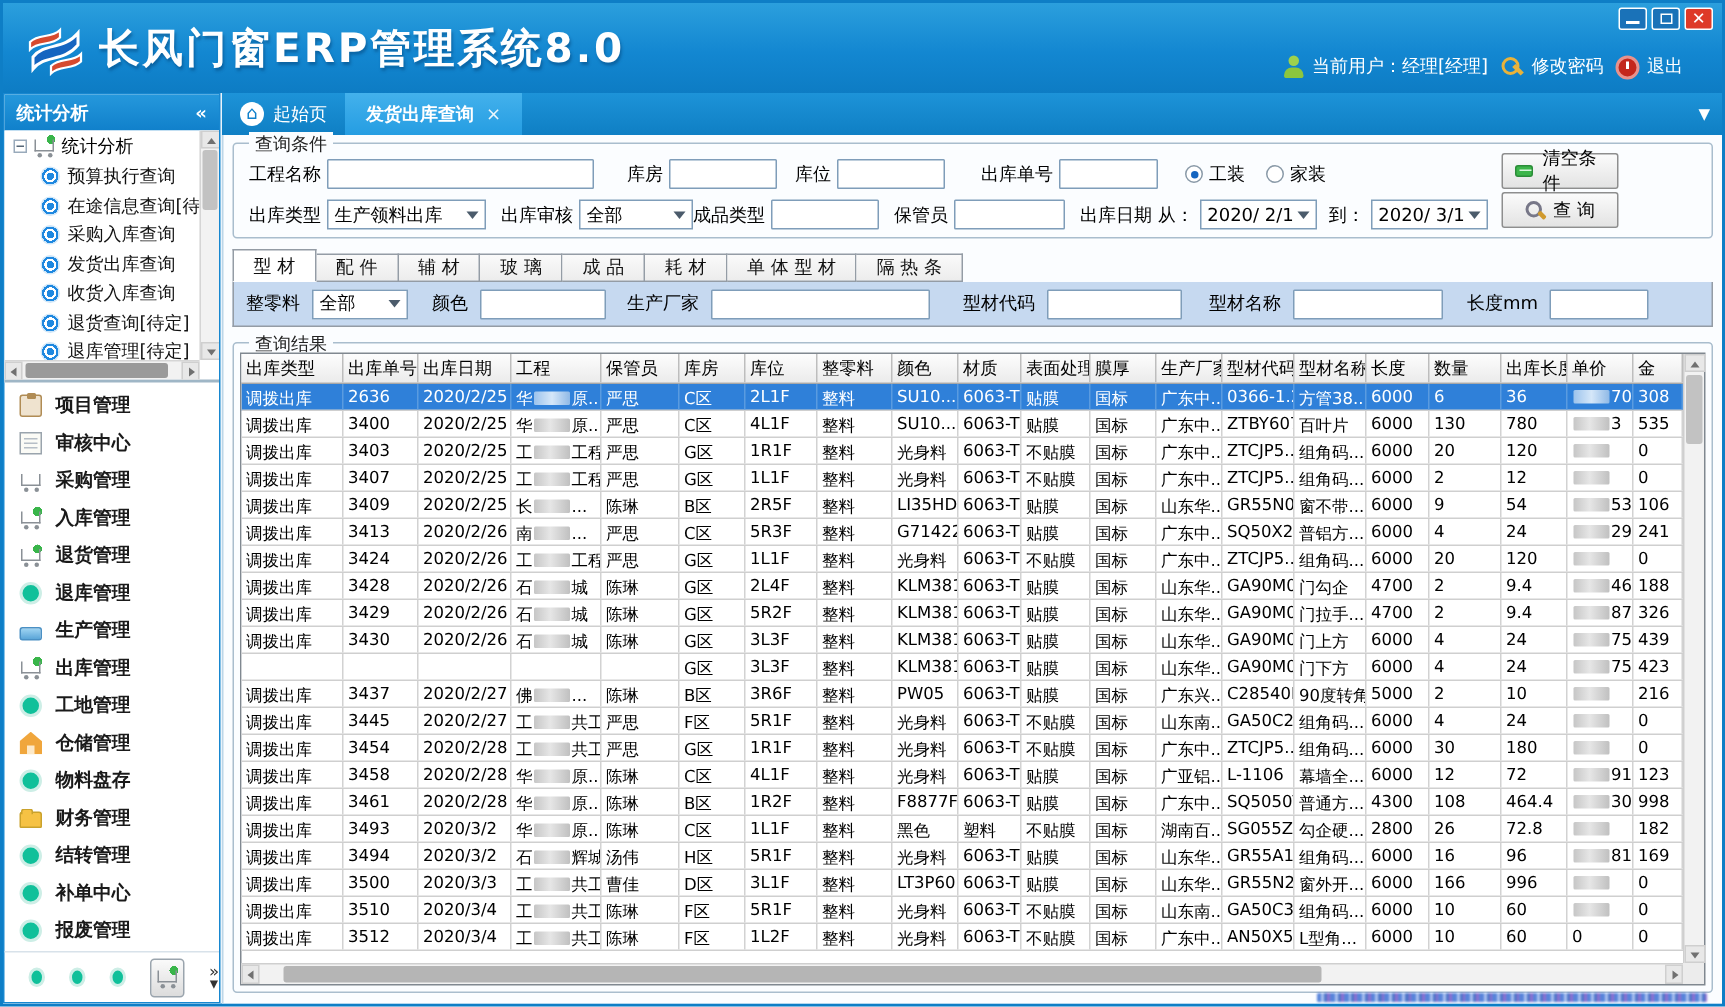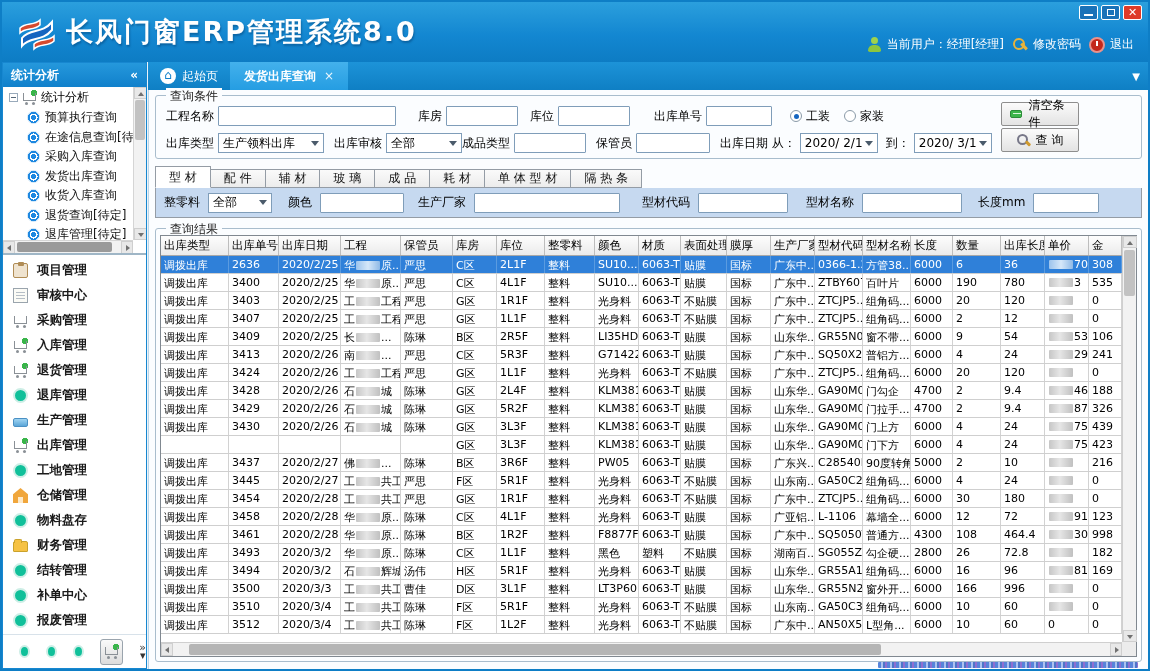--- a/index.html
+++ b/index.html
@@ -9,21 +9,21 @@
   
   .titlebar{position:absolute;left:0;top:0;width:1146px;height:60px;background:linear-gradient(180deg,#2b9fdd 0%,#1387d1 55%,#0d7cc4 100%)}
   .logo{position:absolute;left:10px;top:6px;width:48px;height:48px}
   .app-title{position:absolute;left:64px;top:12px;color:#fff;font-size:27px;font-weight:bold;letter-spacing:2px;text-shadow:1px 2px 2px rgba(0,60,110,.45)}
   .winbtns{position:absolute;right:6px;top:3px;display:flex;gap:3px}
   .wbtn{width:19px;height:15px;border:1px solid #fff;border-radius:2px;background:#1a72b8;position:relative;cursor:pointer}
   .wbtn.close{background:#de3a28}
   .wbtn .bar{position:absolute;left:4px;bottom:3px;width:9px;height:2px;background:#fff}
   .wbtn .box{position:absolute;left:5px;top:3px;width:8px;height:7px;border:1.5px solid #fff}
   .wbtn .x{position:absolute;left:0;top:0;width:100%;height:100%;color:#fff;font-size:11px;font-weight:bold;text-align:center;line-height:13px}
-  .userbar{position:absolute;right:14px;top:34px;display:flex;align-items:center;gap:8px;color:#fff;font-size:12px}
+  .userbar{position:absolute;right:26px;top:34px;display:flex;align-items:center;gap:8px;color:#fff;font-size:12px}
   .userbar .grp{display:flex;align-items:center;gap:5px;cursor:pointer}
   .ppl{width:15px;height:15px;position:relative}
   .ppl:before{content:"";position:absolute;left:4px;top:0;width:7px;height:7px;border-radius:50%;background:#9ed24d}
   .ppl:after{content:"";position:absolute;left:1px;bottom:0;width:13px;height:7px;border-radius:6px 6px 2px 2px;background:#8cc63e}
   .key{width:16px;height:16px;position:relative}
   .key:before{content:"";position:absolute;left:1px;top:1px;width:8px;height:8px;border:2.5px solid #e8b33a;border-radius:50%}
   .key:after{content:"";position:absolute;left:8px;top:8px;width:8px;height:3px;background:#e8b33a;transform:rotate(45deg)}
   .pwr{width:16px;height:16px;border-radius:50%;background:#c3271c;border:2px solid #e8928c;position:relative}
   .pwr:before{content:"";position:absolute;left:5px;top:2px;width:2px;height:5px;background:#fff}
 
@@ -450,21 +450,21 @@
               <div class="gc" style="width:48px">4L1F</div>
               <div class="gc" style="width:50px">整料</div>
               <div class="gc" style="width:44px">SU10...</div>
               <div class="gc" style="width:42px">6063-T5</div>
               <div class="gc" style="width:46px">贴膜</div>
               <div class="gc" style="width:44px">国标</div>
               <div class="gc" style="width:44px">广东中...</div>
               <div class="gc" style="width:48px">ZTBY607</div>
               <div class="gc" style="width:48px">百叶片</div>
               <div class="gc" style="width:42px">6000</div>
-              <div class="gc" style="width:48px">190</div>
+              <div class="gc" style="width:48px">130</div>
               <div class="gc" style="width:44px">780</div>
               <div class="gc" style="width:44px"><span class="blurb"></span>3</div>
               <div class="gc" style="width:26px;flex:1">535</div>
             </div>
             <div class="grow">
               <div class="gc" style="width:68px">调拨出库</div>
               <div class="gc" style="width:50px">3403</div>
               <div class="gc" style="width:62px">2020/2/25</div>
               <div class="gc" style="width:60px">工<span class="blurb"></span>工程</div>
               <div class="gc" style="width:52px">严思</div>

